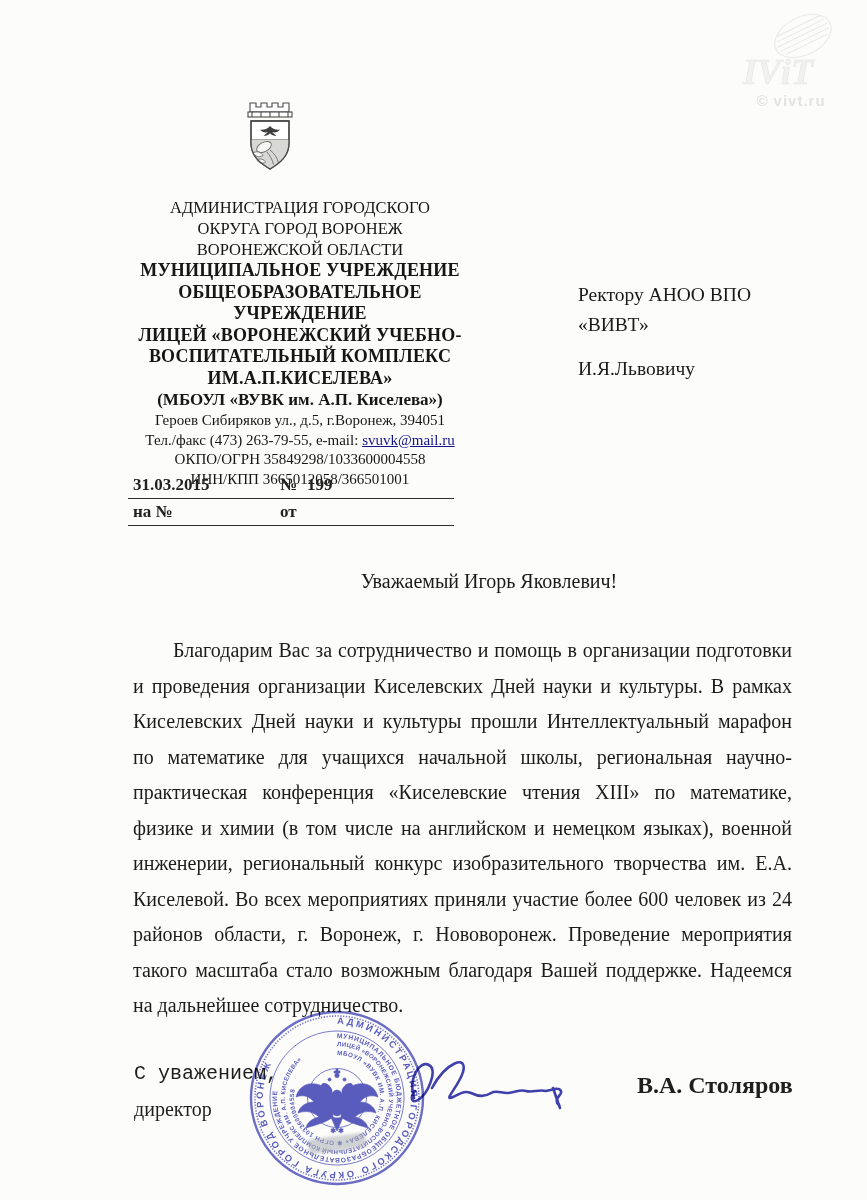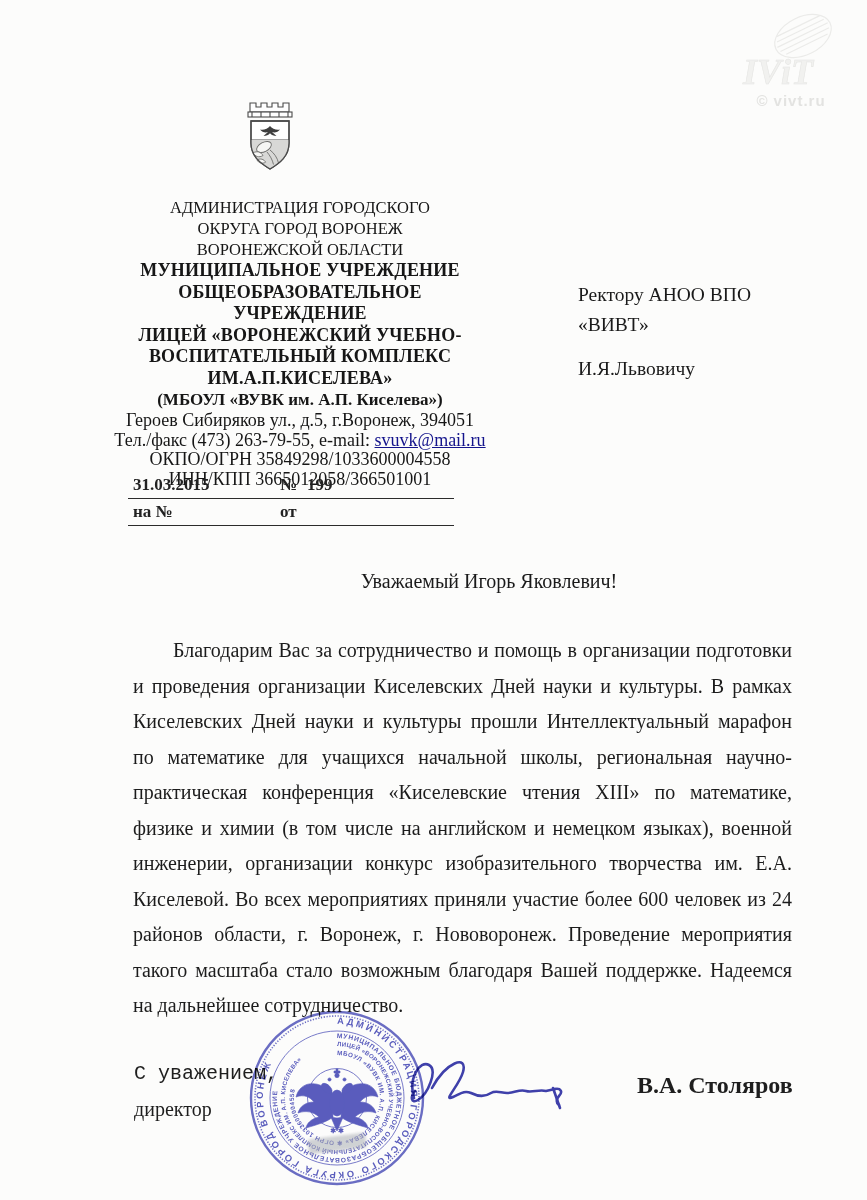--- a/index.html
+++ b/index.html
@@ -16,21 +16,21 @@
   
   .watermark{position:absolute;top:8px;right:6px;width:140px;text-align:center;user-select:none;}
   .watermark .credit{font-family:"Liberation Sans",sans-serif;font-weight:bold;font-size:15px;color:#e3e3e1;letter-spacing:1px;margin-top:-6px;}
   
   .arms{position:absolute;left:243px;top:96px;}
   
   .letterhead{position:absolute;left:105px;top:197px;width:390px;text-align:center;color:#161616;}
   .lh-admin{font-size:16.5px;line-height:21px;}
   .lh-org{font-size:18px;line-height:21.5px;font-weight:bold;letter-spacing:.2px;}
   .lh-short{font-size:17px;line-height:22px;font-weight:bold;}
-  .lh-small{font-size:18px;line-height:19.5px;}
+  .lh-small{font-size:15px;line-height:19.5px;}
   .lh-email{text-decoration:underline;color:#14148c;}
   
   .refblock{position:absolute;left:128px;top:472px;width:326px;font-size:17px;color:#222;font-weight:bold;}
   .ref-row{position:relative;height:26px;border-bottom:1.6px solid #2b2b2b;}
   .ref-row .c1{position:absolute;left:5px;top:3px;}
   .ref-row .c2{position:absolute;left:152px;top:3px;}
   .ref-num{margin-left:10px;}
   
   .recipient{position:absolute;left:578px;top:280px;font-size:19.5px;line-height:30px;color:#1a1a1a;}
   .recipient .name{margin-top:14px;}
@@ -136,21 +136,21 @@
 
   <div class="salutation">Уважаемый Игорь Яковлевич!</div>
 
   <div class="body-text">
     <div class="bl first">Благодарим Вас за сотрудничество и помощь в организации подготовки</div>
     <div class="bl">и проведения организации Киселевских Дней науки и культуры. В рамках</div>
     <div class="bl">Киселевских Дней науки и культуры прошли Интеллектуальный марафон</div>
     <div class="bl">по математике для учащихся начальной школы, региональная научно-</div>
     <div class="bl">практическая конференция «Киселевские чтения XIII»  по математике,</div>
     <div class="bl">физике и химии (в том числе на английском и немецком языках), военной</div>
-    <div class="bl">инженерии, организации конкурс изобразительного творчества им. Е.А.</div>
+    <div class="bl">инженерии, региональный конкурс изобразительного творчества им. Е.А.</div>
     <div class="bl">Киселевой. Во всех мероприятиях приняли участие более 600 человек из 24</div>
     <div class="bl">районов области, г. Воронеж, г. Нововоронеж. Проведение мероприятия</div>
     <div class="bl">такого масштаба стало возможным благодаря Вашей поддержке. Надеемся</div>
     <div class="bl last">на дальнейшее сотрудничество.</div>
   </div>
 
   <div class="regards">С уважением,</div>
   <div class="position">директор</div>
   <div class="sig-name">В.А. Столяров</div>
 

